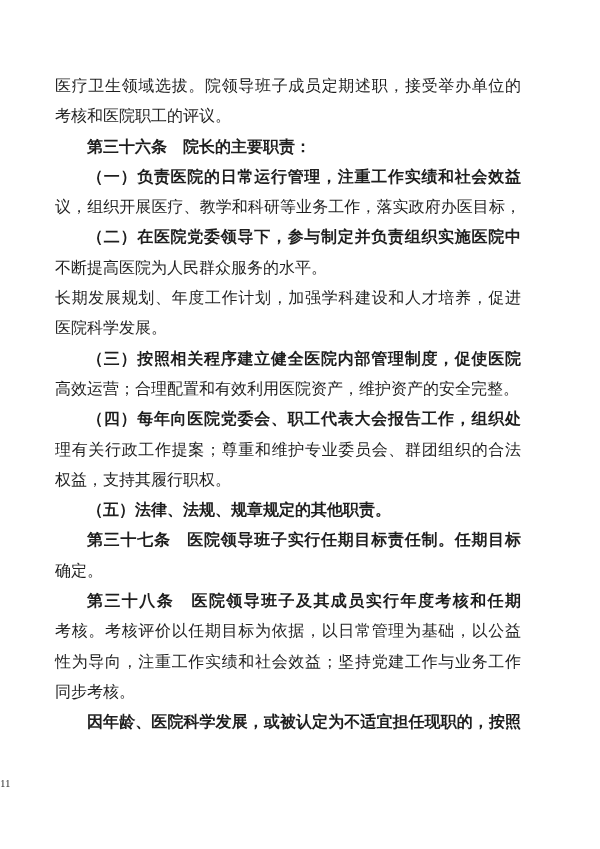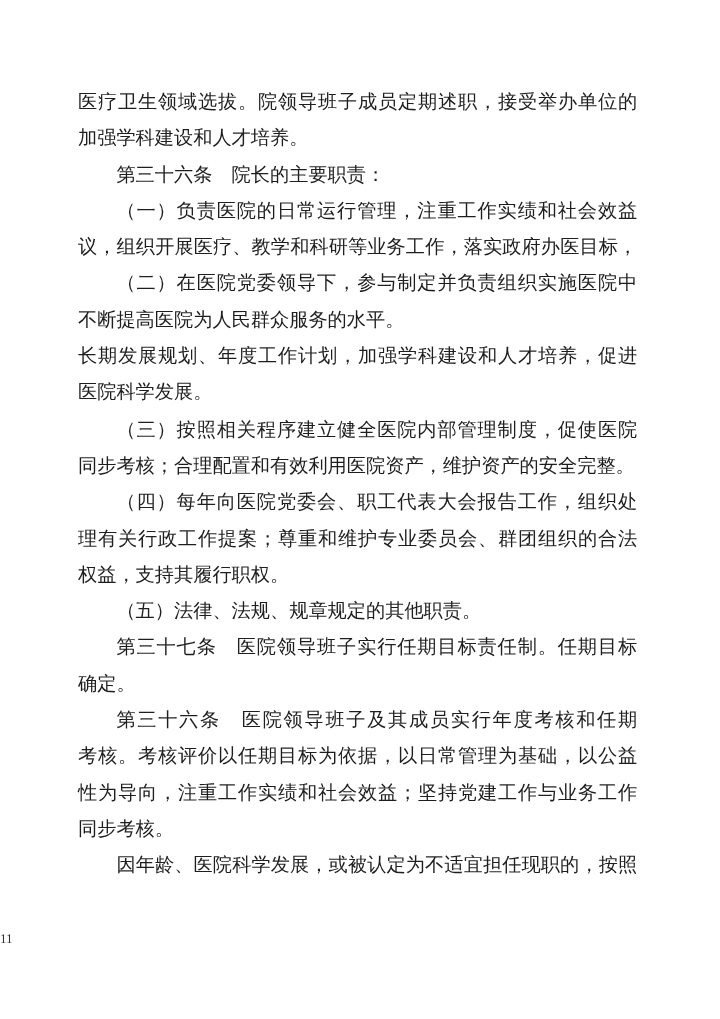--- a/index.html
+++ b/index.html
@@ -14,72 +14,73 @@
     font-family: "Liberation Serif", "DejaVu Serif", serif;
   }
   .page {
     position: relative;
     width: 600px;
     height: 849px;
     background: #ffffff;
   }
   .content {
     position: absolute;
-    left: 65px;
+    left: 55px;
     top: 71px;
     width: 466px;
     color: #1e1e1e;
     font-size: 16px;
     line-height: 30.3px;
     letter-spacing: 0;
   }
   .line {
     text-align: justify;
     text-align-last: left;
     white-space: normal;
   }
   .line.full {
     text-align-last: justify;
     -moz-text-align-last: justify;
   }
   .line.indent {
     text-indent: 32px;
+    font-weight: bold;
   }
   .page-number {
     position: absolute;
     top: 777px;
     left: 0;
     width: 600px;
     text-align: left;
     font-size: 11px;
     color: #333333;
   }
 </style>
 </head>
 <body>
 
 <div class="page">
   <div class="content">
       <div class="line full">医疗卫生领域选拔。院领导班子成员定期述职，接受举办单位的</div>
-      <div class="line">加强学科建设和人才培养。</div>
+      <div class="line">考核和医院职工的评议。</div>
       <div class="line indent">第三十六条　院长的主要职责：</div>
       <div class="line full indent">（一）负责医院的日常运行管理，注重工作实绩和社会效益</div>
       <div class="line full">议，组织开展医疗、教学和科研等业务工作，落实政府办医目标，</div>
       <div class="line full indent">（二）在医院党委领导下，参与制定并负责组织实施医院中</div>
       <div class="line">不断提高医院为人民群众服务的水平。</div>
       <div class="line full">长期发展规划、年度工作计划，加强学科建设和人才培养，促进</div>
       <div class="line">医院科学发展。</div>
       <div class="line full indent">（三）按照相关程序建立健全医院内部管理制度，促使医院</div>
-      <div class="line">同步考核；合理配置和有效利用医院资产，维护资产的安全完整。</div>
+      <div class="line">高效运营；合理配置和有效利用医院资产，维护资产的安全完整。</div>
       <div class="line full indent">（四）每年向医院党委会、职工代表大会报告工作，组织处</div>
       <div class="line full">理有关行政工作提案；尊重和维护专业委员会、群团组织的合法</div>
       <div class="line">权益，支持其履行职权。</div>
       <div class="line indent">（五）法律、法规、规章规定的其他职责。</div>
       <div class="line full indent">第三十七条　医院领导班子实行任期目标责任制。任期目标</div>
       <div class="line">确定。</div>
-      <div class="line full indent">第三十六条　医院领导班子及其成员实行年度考核和任期</div>
+      <div class="line full indent">第三十八条　医院领导班子及其成员实行年度考核和任期</div>
       <div class="line full">考核。考核评价以任期目标为依据，以日常管理为基础，以公益</div>
       <div class="line full">性为导向，注重工作实绩和社会效益；坚持党建工作与业务工作</div>
       <div class="line">同步考核。</div>
       <div class="line full indent">因年龄、医院科学发展，或被认定为不适宜担任现职的，按照</div>
     </div>
   <div class="page-number">11</div>
 </div>
 
 </body></html>

